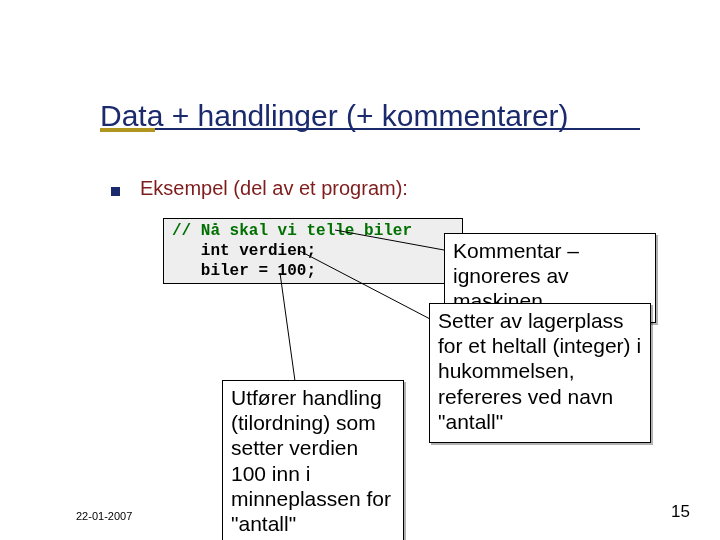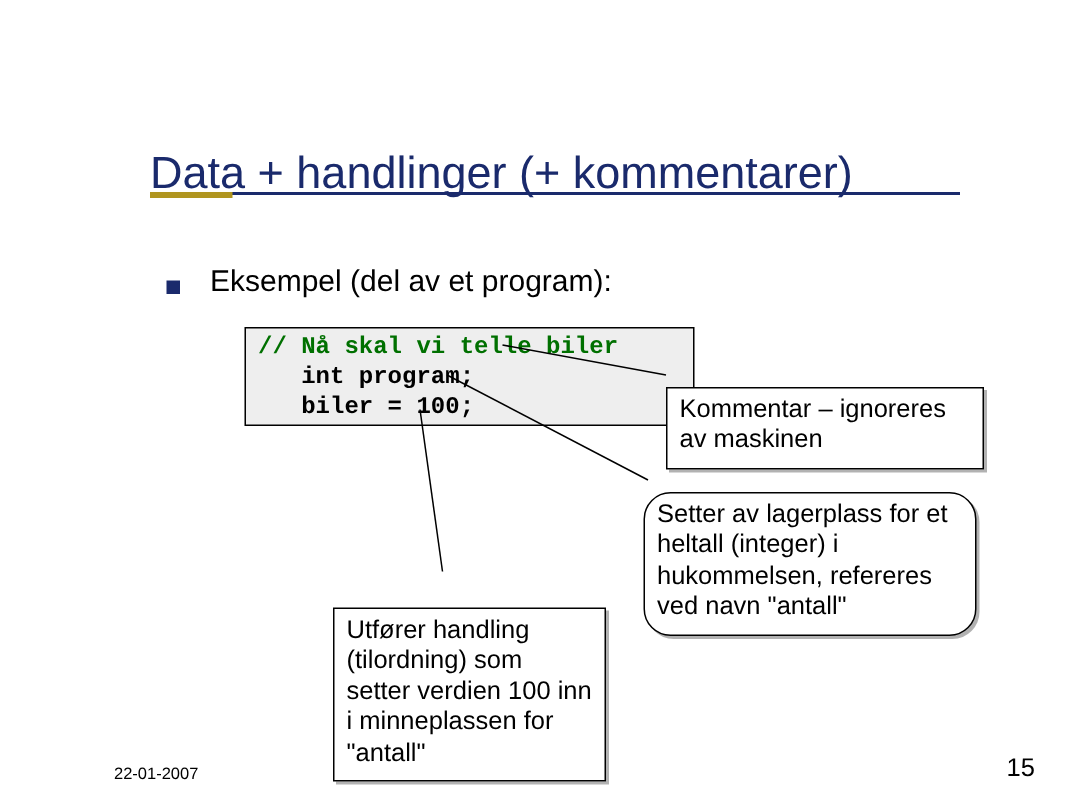--- a/index.html
+++ b/index.html
@@ -42,21 +42,21 @@
     top: 187px;
     width: 9px;
     height: 9px;
     background: #1a2a6c;
   }
   .bullet-text {
     position: absolute;
     left: 140px;
     top: 177px;
     font-size: 20px;
-    color: #000000;
+    color: #7f1d1d;
     font-family: Verdana, sans-serif;
   }
   .code-box {
     position: absolute;
     left: 163px;
     top: 218px;
     width: 300px;
     height: 66px;
     background: #eeeeee;
     border: 1px solid #000;
@@ -71,29 +71,28 @@
     line-height: 20px;
     color: #000;
     white-space: pre;
   }
   .code-box pre .comment { color: #007000; }
   .annot {
     position: absolute;
     background: #fff;
     border: 1.5px solid #000;
     box-shadow: 2px 2px 0 rgba(0,0,0,0.3);
-    font-size: 17px;
+    font-size: 21px;
     font-family: Verdana, sans-serif;
     padding: 4px 8px 8px 8px;
     box-sizing: border-box;
     line-height: 1.2;
-    margin-top: 25px;
   }
   #annot-comment { left: 444px; top: 233px; width: 212px; }
-  #annot-storage { left: 429px; top: 303px; width: 222px; border-radius: 18px; }
+  #annot-storage { left: 429px; top: 303px; width: 222px; }
   #annot-assign  { left: 222px; top: 380px; width: 182px; }
   svg.conn {
     position: absolute;
     left: 0; top: 0;
     width: 720px; height: 540px;
     pointer-events: none;
   }
   .footer-date {
     position: absolute;
     left: 32px;
@@ -117,21 +116,21 @@
 
 <div class="title">Data + handlinger (+ kommentarer)</div>
 <div class="title-underline"></div>
 <div class="title-accent"></div>
 
 <div class="bullet-sq"></div>
 <div class="bullet-text">Eksempel (del av et program):</div>
 
 <div class="code-box">
 <pre><span class="comment">// Nå skal vi telle biler</span>
-<span>   int program;</span>
+<span>   int verdien;</span>
 <span>   biler = 100;</span></pre>
 </div>
 
 <svg class="conn">
   <line x1="335" y1="230" x2="444" y2="250" stroke="#000" stroke-width="1"></line>
   <line x1="298" y1="250" x2="432" y2="320" stroke="#000" stroke-width="1"></line>
   <line x1="280" y1="273" x2="295" y2="381" stroke="#000" stroke-width="1"></line>
 </svg>
 
 <div id="annot-comment" class="annot">Kommentar – ignoreres av maskinen</div>

